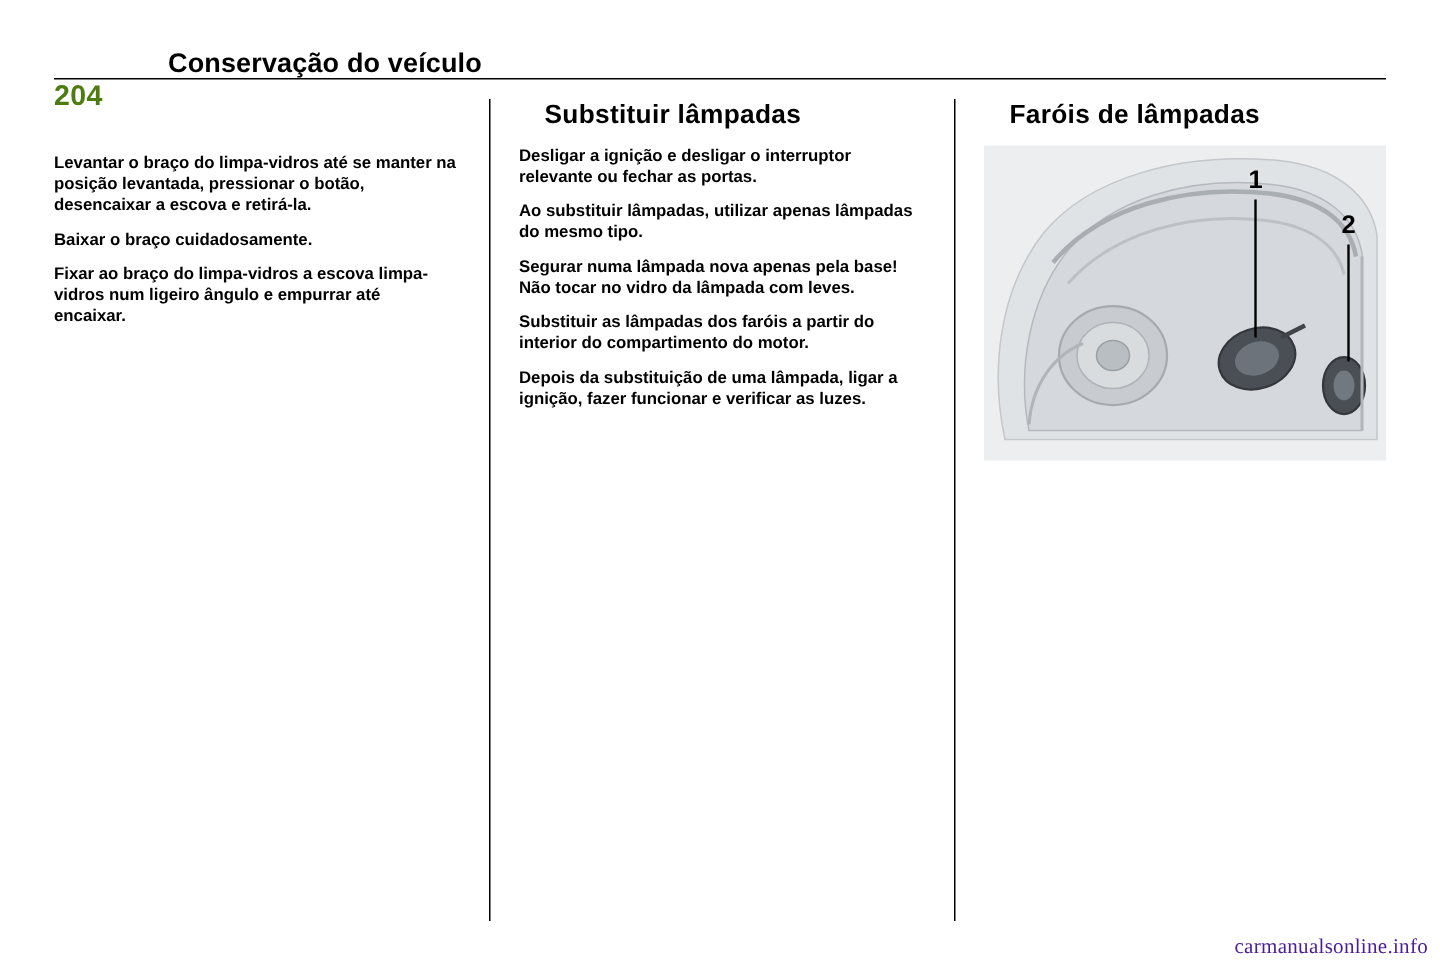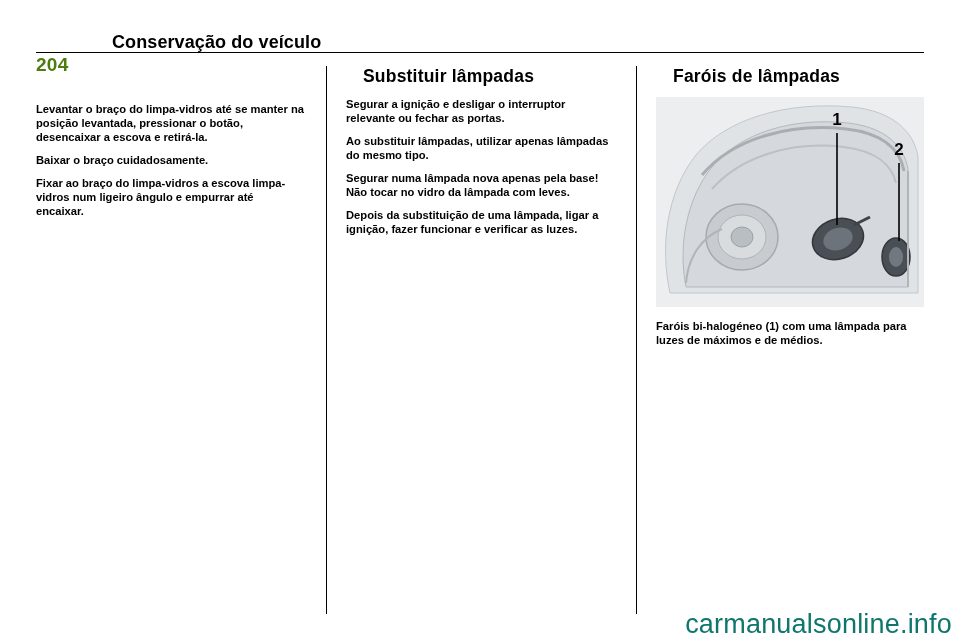--- a/index.html
+++ b/index.html
@@ -110,24 +110,24 @@
     height: 210px;
     margin: 4px 0 12px 0;
     background: #eceef0;
     overflow: hidden;
   }
   .fig-svg { display: block; }
   .watermark {
     position: absolute;
     right: 8px;
     bottom: 2px;
-    font-size: 27px;
-    color: #0f766e;
+    font-size: 14px;
+    color: #4c1d95;
     letter-spacing: 0.2px;
-    font-family: Liberation Sans, sans-serif;
+    font-family: Liberation Serif, serif;
   }
 </style>
 </head>
 <body>
 
 <div class="page">
 
   <div class="page-header">
     <div class="page-number">204</div>
     <div class="page-title">Conservação do veículo</div>
@@ -140,23 +140,24 @@
     <div class="col-rule rule2"></div>
 
     <div class="col col1">
       <p class="body">Levantar o braço do limpa-vidros até se manter na posição levantada, pressionar o botão, desencaixar a escova e retirá-la.</p>
       <p class="body">Baixar o braço cuidadosamente.</p>
       <p class="body">Fixar ao braço do limpa-vidros a escova limpa-vidros num ligeiro ângulo e empurrar até encaixar.</p>
     </div>
 
     <div class="col col2">
       <h2 class="section">Substituir lâmpadas</h2>
-      <p class="body">Segurar a ignição e desligar o interruptor relevante ou fechar as portas.</p>
+      <p class="body">Desligar a ignição e desligar o interruptor relevante ou fechar as portas.</p>
       <p class="body">Ao substituir lâmpadas, utilizar apenas lâmpadas do mesmo tipo.</p>
       <p class="body">Segurar numa lâmpada nova apenas pela base! Não tocar no vidro da lâmpada com leves.</p>
+      <p class="body">Substituir as lâmpadas dos faróis a partir do interior do compartimento do motor.</p>
       <p class="body">Depois da substituição de uma lâmpada, ligar a ignição, fazer funcionar e verificar as luzes.</p>
     </div>
 
     <div class="col col3">
       <h2 class="section">Faróis de lâmpadas</h2>
 
       <div class="figure">
         <svg class="fig-svg" width="268" height="210" viewBox="0 0 268 210">
           <rect x="0" y="0" width="268" height="210" fill="#eceef0"></rect>
 
@@ -183,19 +184,18 @@
           <path d="M252 74 L252 190" stroke="#b0b5ba" stroke-width="2" fill="none"></path>
 
           <line x1="181" y1="36" x2="181" y2="128" stroke="#000" stroke-width="1.6"></line>
           <text x="181" y="28" font-family="Liberation Sans, sans-serif" font-size="17" font-weight="bold" fill="#000" text-anchor="middle">1</text>
 
           <line x1="243" y1="66" x2="243" y2="144" stroke="#000" stroke-width="1.6"></line>
           <text x="243" y="58" font-family="Liberation Sans, sans-serif" font-size="17" font-weight="bold" fill="#000" text-anchor="middle">2</text>
         </svg>
       </div>
 
-      <p class="body">Faróis bi-halogéneo (1) com uma lâmpada para luzes de máximos e de médios.</p>
     </div>
 
   </div>
 
   <div class="watermark">carmanualsonline.info</div>
 </div>
 
 </body></html>

